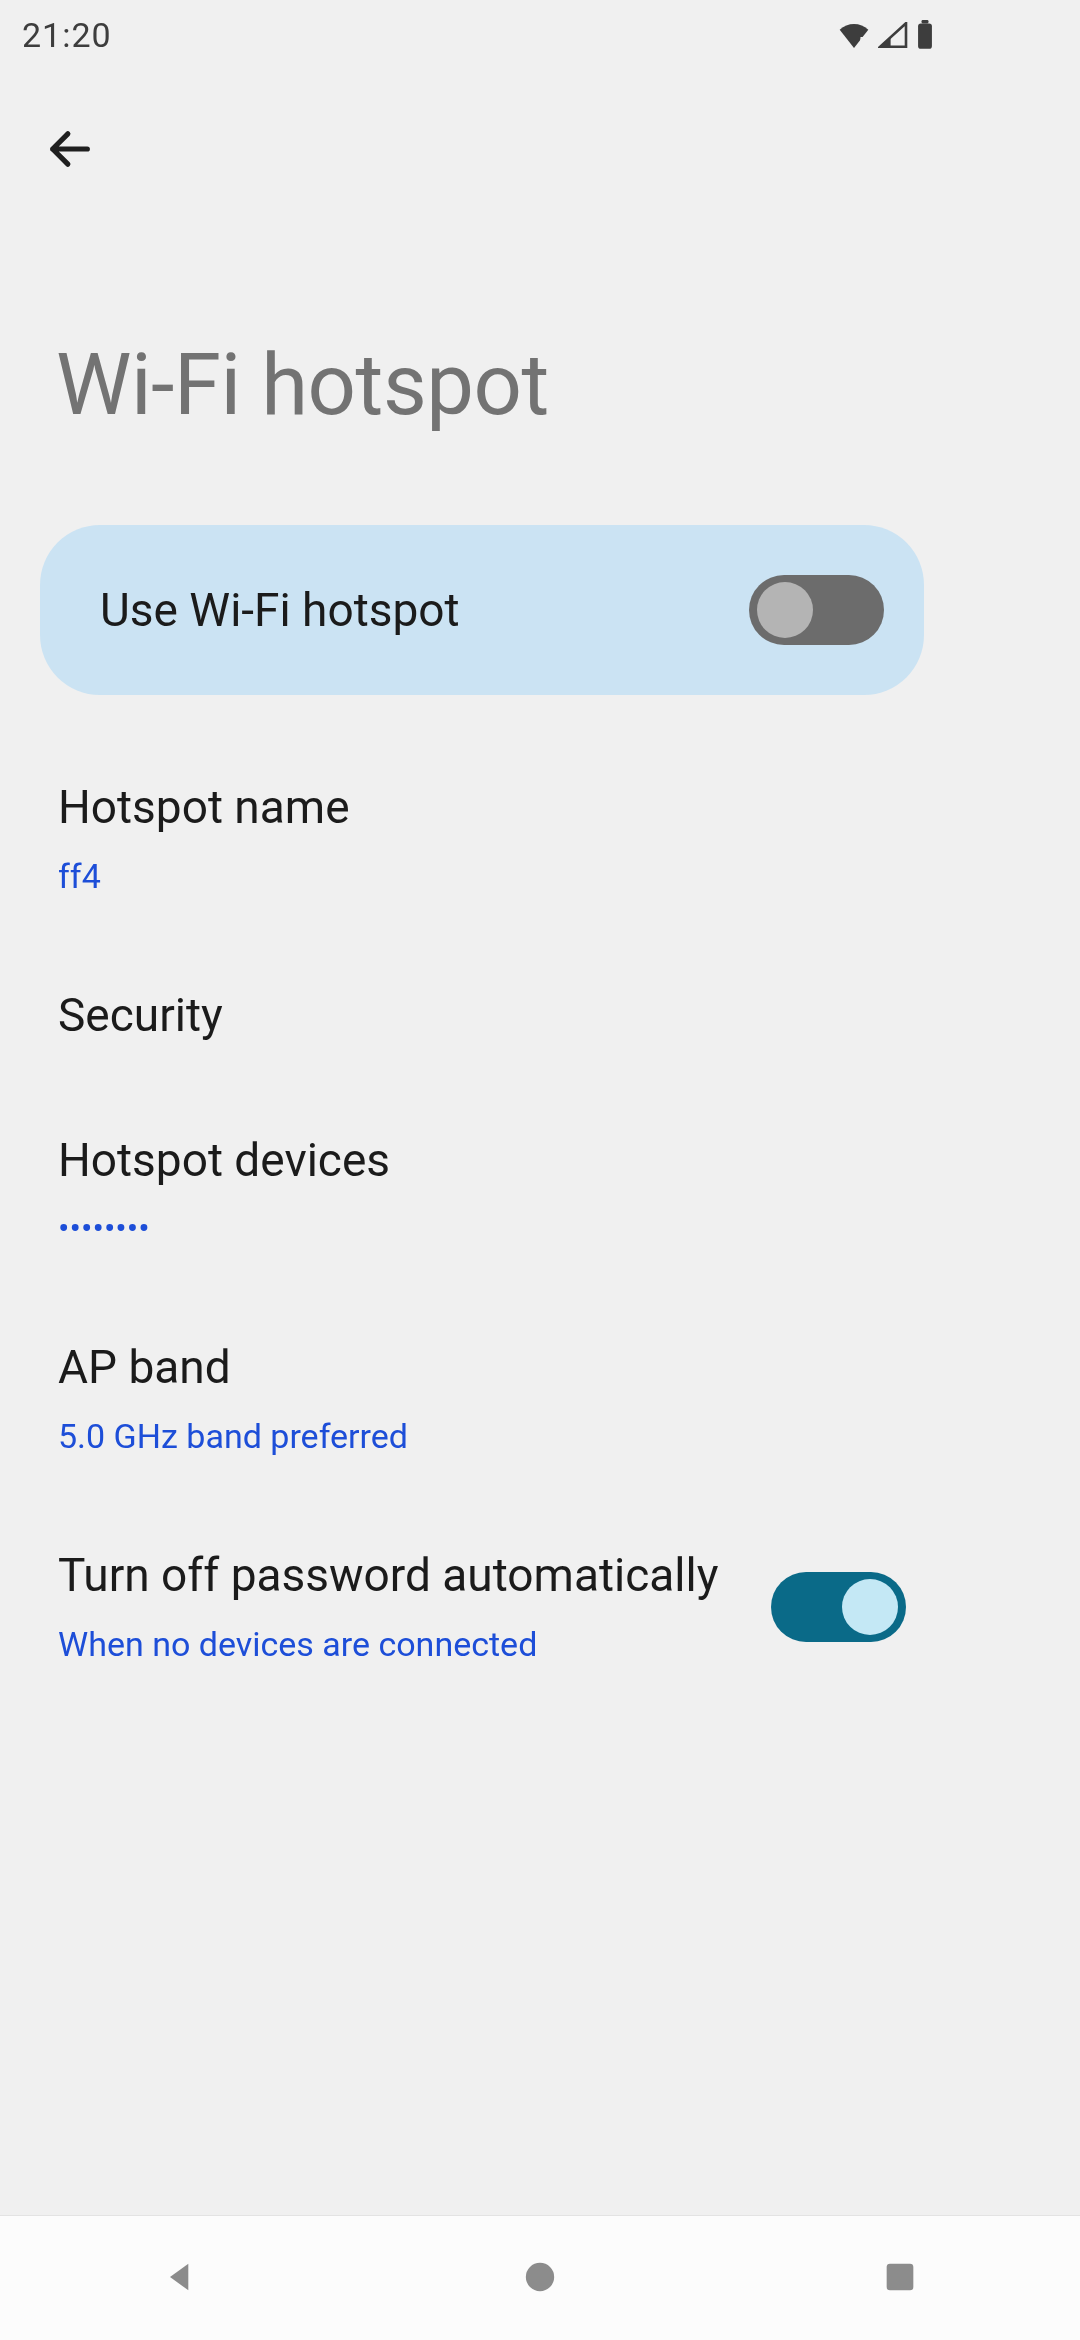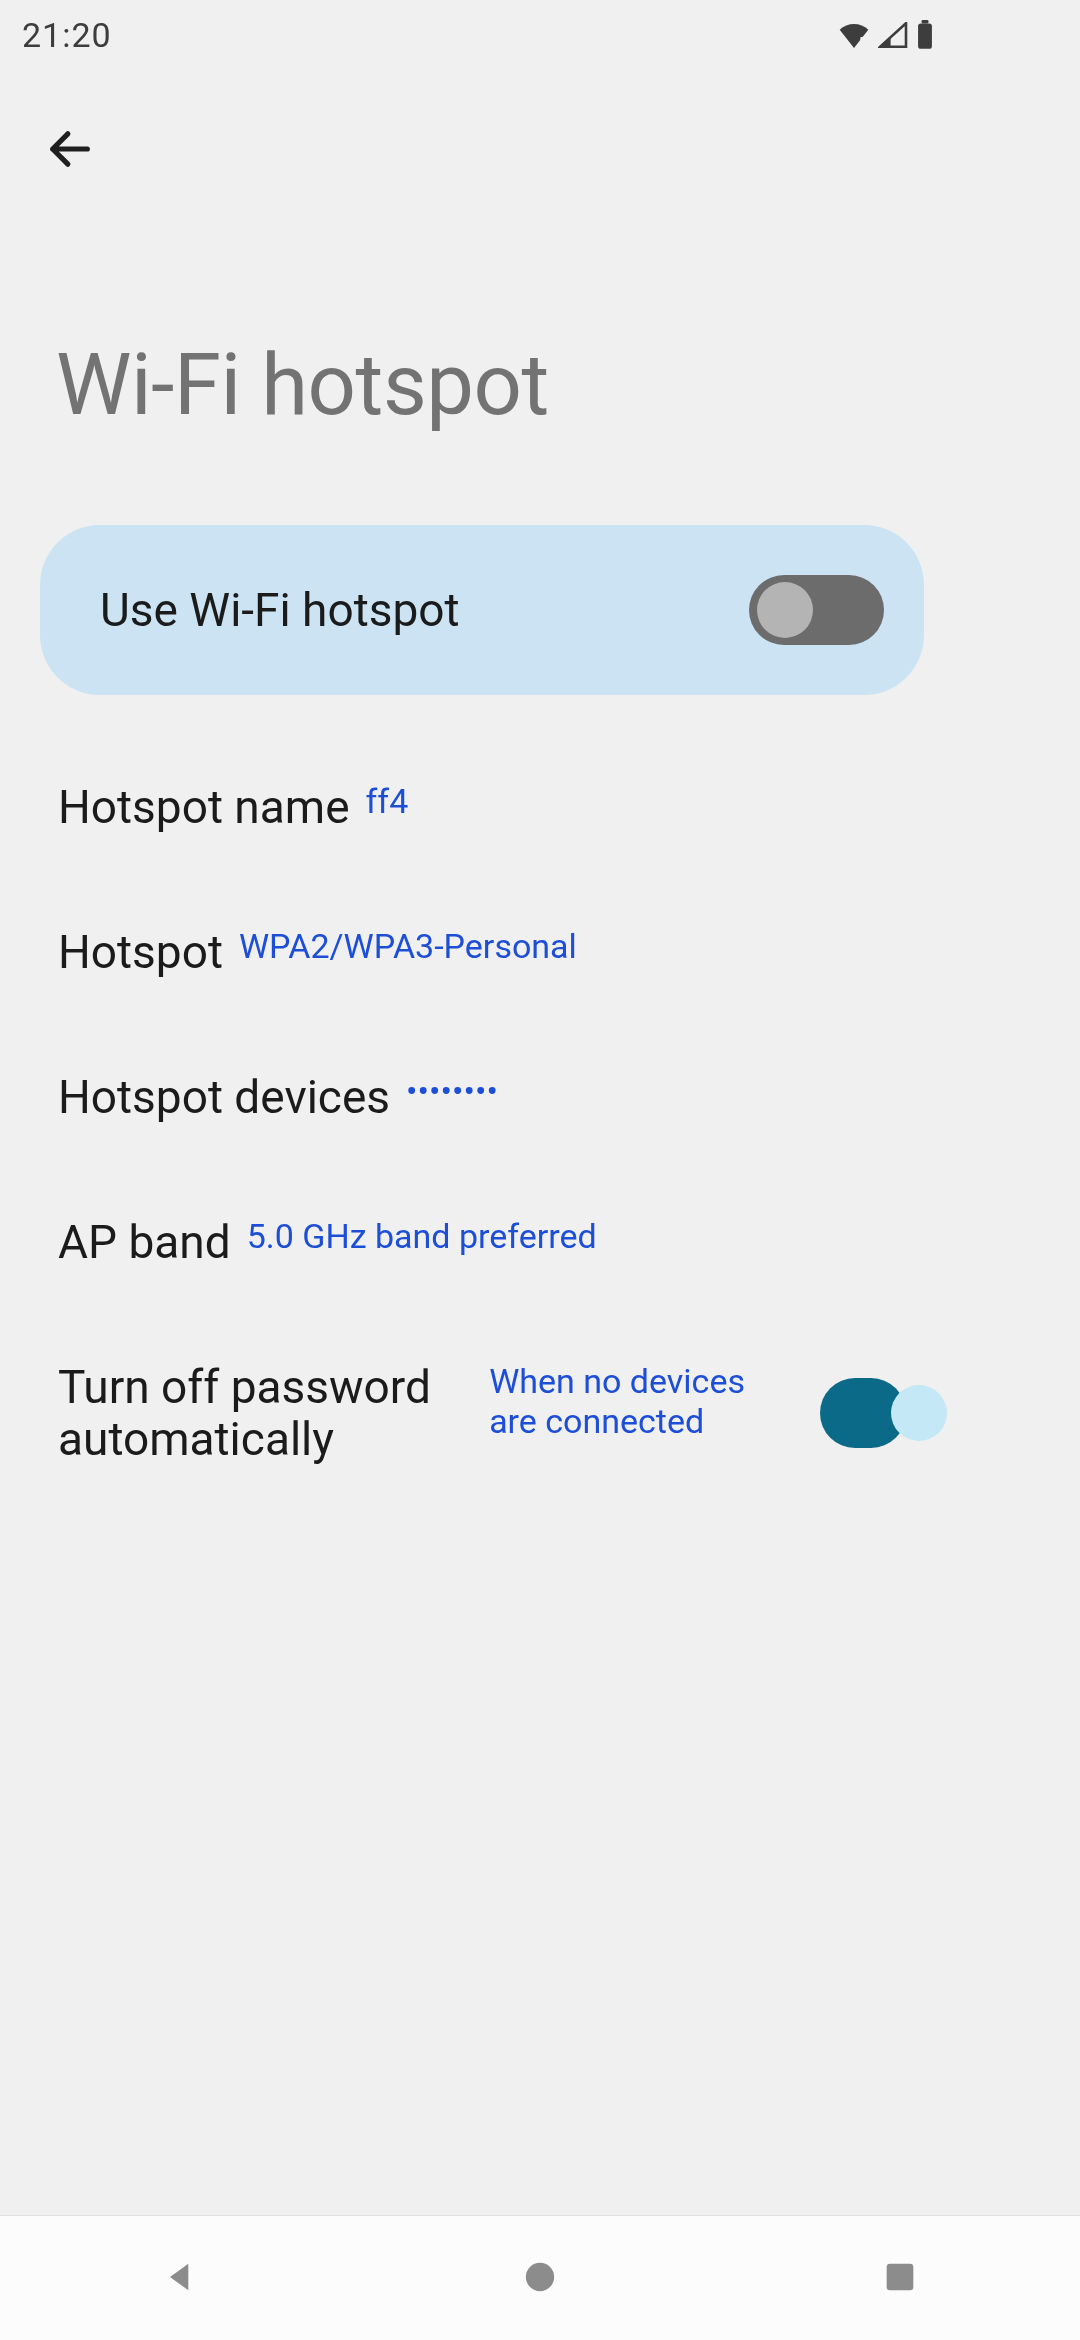--- a/index.html
+++ b/index.html
@@ -122,22 +122,22 @@
   }
   .setting-row {
     padding: 46px 0;
     display: flex;
     align-items: center;
     justify-content: space-between;
     gap: 30px;
   }
   .setting-text {
     display: flex;
-    flex-direction: row;
-    gap: 16px;
+    flex-direction: column;
+    gap: 22px;
   }
   .setting-title {
     font-size: 46px;
     color: #1b1b1b;
     line-height: 1.15;
   }
   .setting-sub {
     font-size: 34px;
     color: #1d4ed8;
     line-height: 1.2;
@@ -217,22 +217,21 @@
 
     <div class="setting-row">
       <div class="setting-text">
         <span class="setting-title">Hotspot name</span>
         <span class="setting-sub">ff4</span>
       </div>
     </div>
 
     <div class="setting-row">
       <div class="setting-text">
-        <span class="setting-title">Hotspot</span>
-        <span class="setting-sub">WPA2/WPA3-Personal</span>
+        <span class="setting-title">Security</span>
       </div>
     </div>
 
     <div class="setting-row">
       <div class="setting-text">
         <span class="setting-title">Hotspot devices</span>
         <span class="setting-sub">••••••••</span>
       </div>
     </div>
 

